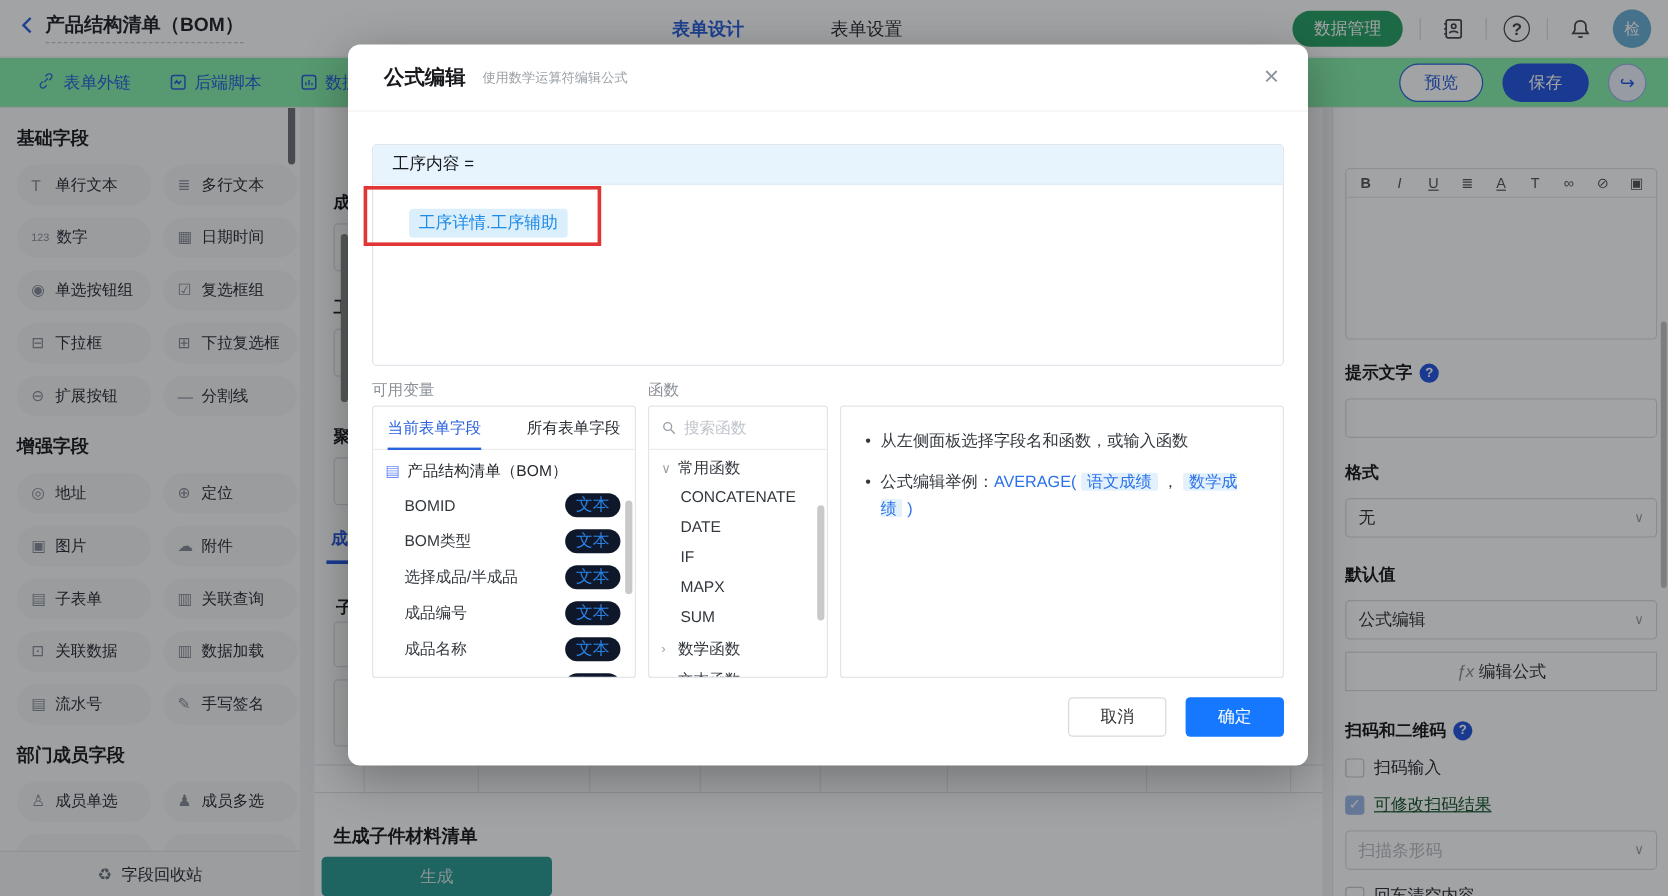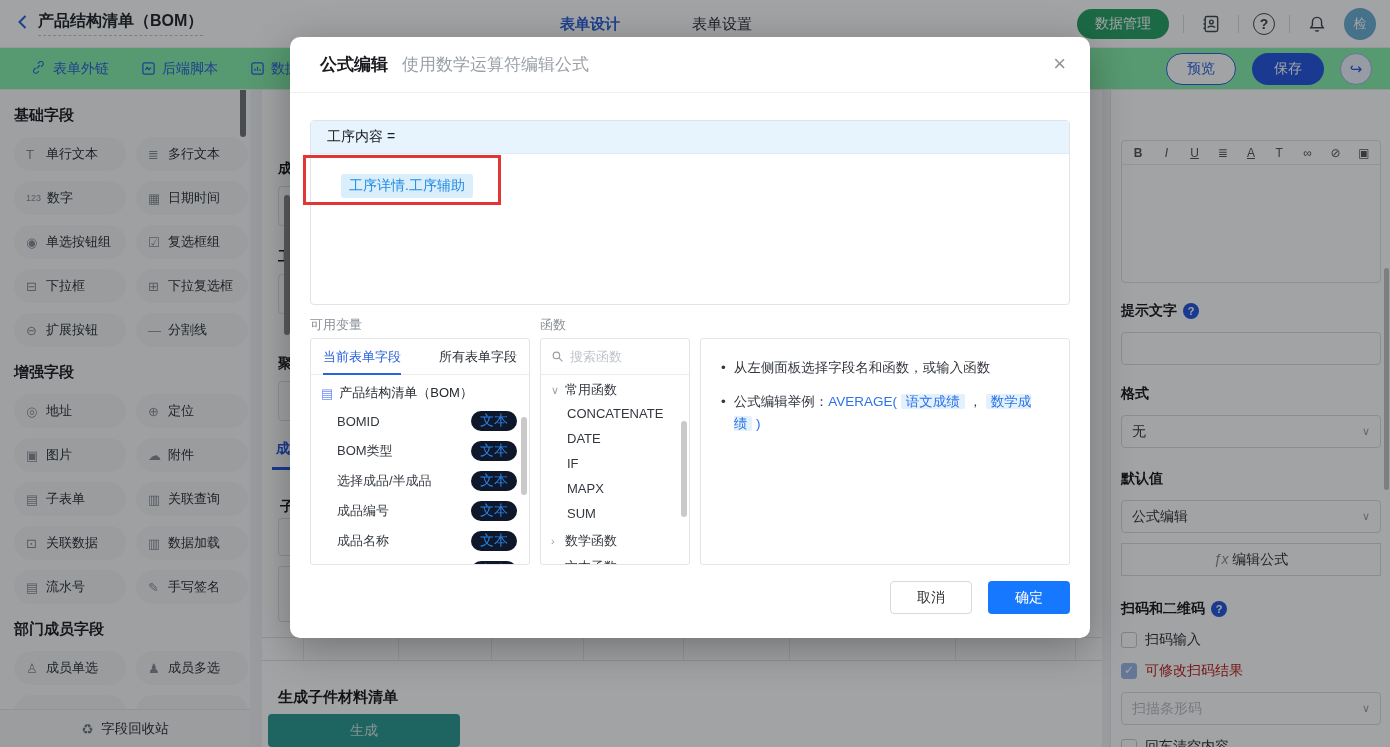--- a/index.html
+++ b/index.html
@@ -84,30 +84,30 @@
                display:flex; align-items:center; justify-content:space-between; padding:0 10px;
                font-size:14px; color:#333; cursor:pointer; background:#fff; }
   .rs-select .caret { color:#9aa0a6; font-size:11px; }
   .rs-select.disabled { color:#b9bdc4; }
   .btn-editformula { width:260px; height:33px; border:1px solid #dcdcdc; border-radius:0; background:#fff;
                      margin-top:10px; font-size:14px; color:#333; cursor:pointer; }
   .cb-row { display:flex; align-items:center; gap:8px; margin-top:13px; font-size:14px; color:#2a2f36; cursor:pointer; }
   .cb { width:16px; height:16px; border:1px solid #c7cbd1; border-radius:3px; background:#fff; flex:none; }
   .cb.checked { background:#9db9e8; border-color:#9db9e8; position:relative; }
   .cb.checked::after { content:"✓"; position:absolute; left:2px; top:-1px; color:#fff; font-size:12px; }
-  .cb-row.disabled { color:#b91c1c; }
+  .cb-row.disabled { color:#14532d;text-decoration:underline; }
   .rs-thumb { position:absolute; left:1384px; top:268px; width:5px; height:222px; background:#c4c4c4; border-radius:3px; z-index:8; }
 
   
   .dim { position:absolute; inset:0; background:rgba(10,12,16,0.38); z-index:40; }
   .modal { position:absolute; left:290px; top:37px; width:800px; height:601px; background:#fff; border-radius:10px;
            box-shadow:0 10px 40px rgba(0,0,0,0.3); z-index:50; }
   .m-head { height:56px; border-bottom:1px solid #f0f0f0; display:flex; align-items:center; padding:0 30px; }
   .m-title { font-size:17px; font-weight:bold; color:#17191c; }
-  .m-sub { font-size:17px; color:#9aa0a6; margin-left:14px; }
+  .m-sub { font-size:11px; color:#9aa0a6; margin-left:14px; }
   .m-close { position:absolute; right:24px; top:14px; font-size:22px; color:#8f959e; cursor:pointer; }
   .f-box { position:absolute; left:20px; top:83px; width:760px; height:185px; border:1px solid #dfe3ea; border-radius:4px; overflow:visible; }
   .f-head { height:33px; background:#e7f4fe; display:flex; align-items:center; padding:0 16px;
             font-size:14px; color:#17191c; border-bottom:1px solid #dfe9f2; }
   .f-chip { display:inline-block; margin:20px 0 0 30px; background:#daeefc; color:#1f8ce6;
             font-size:14px; padding:3px 8px; border-radius:3px; cursor:pointer; }
   .red-box { position:absolute; left:13px; top:118px; width:198px; height:50px; border:3px solid #e23636; z-index:5; }
   .col-label { position:absolute; font-size:13px; color:#8a9097; }
   .v-box { position:absolute; left:20px; top:301px; width:220px; height:227px; border:1px solid #e3e5e9; border-radius:3px; overflow:hidden; }
   .v-tabs { height:36px; border-bottom:1px solid #ececec; display:flex; align-items:center; justify-content:space-between; padding:0 12px; }

